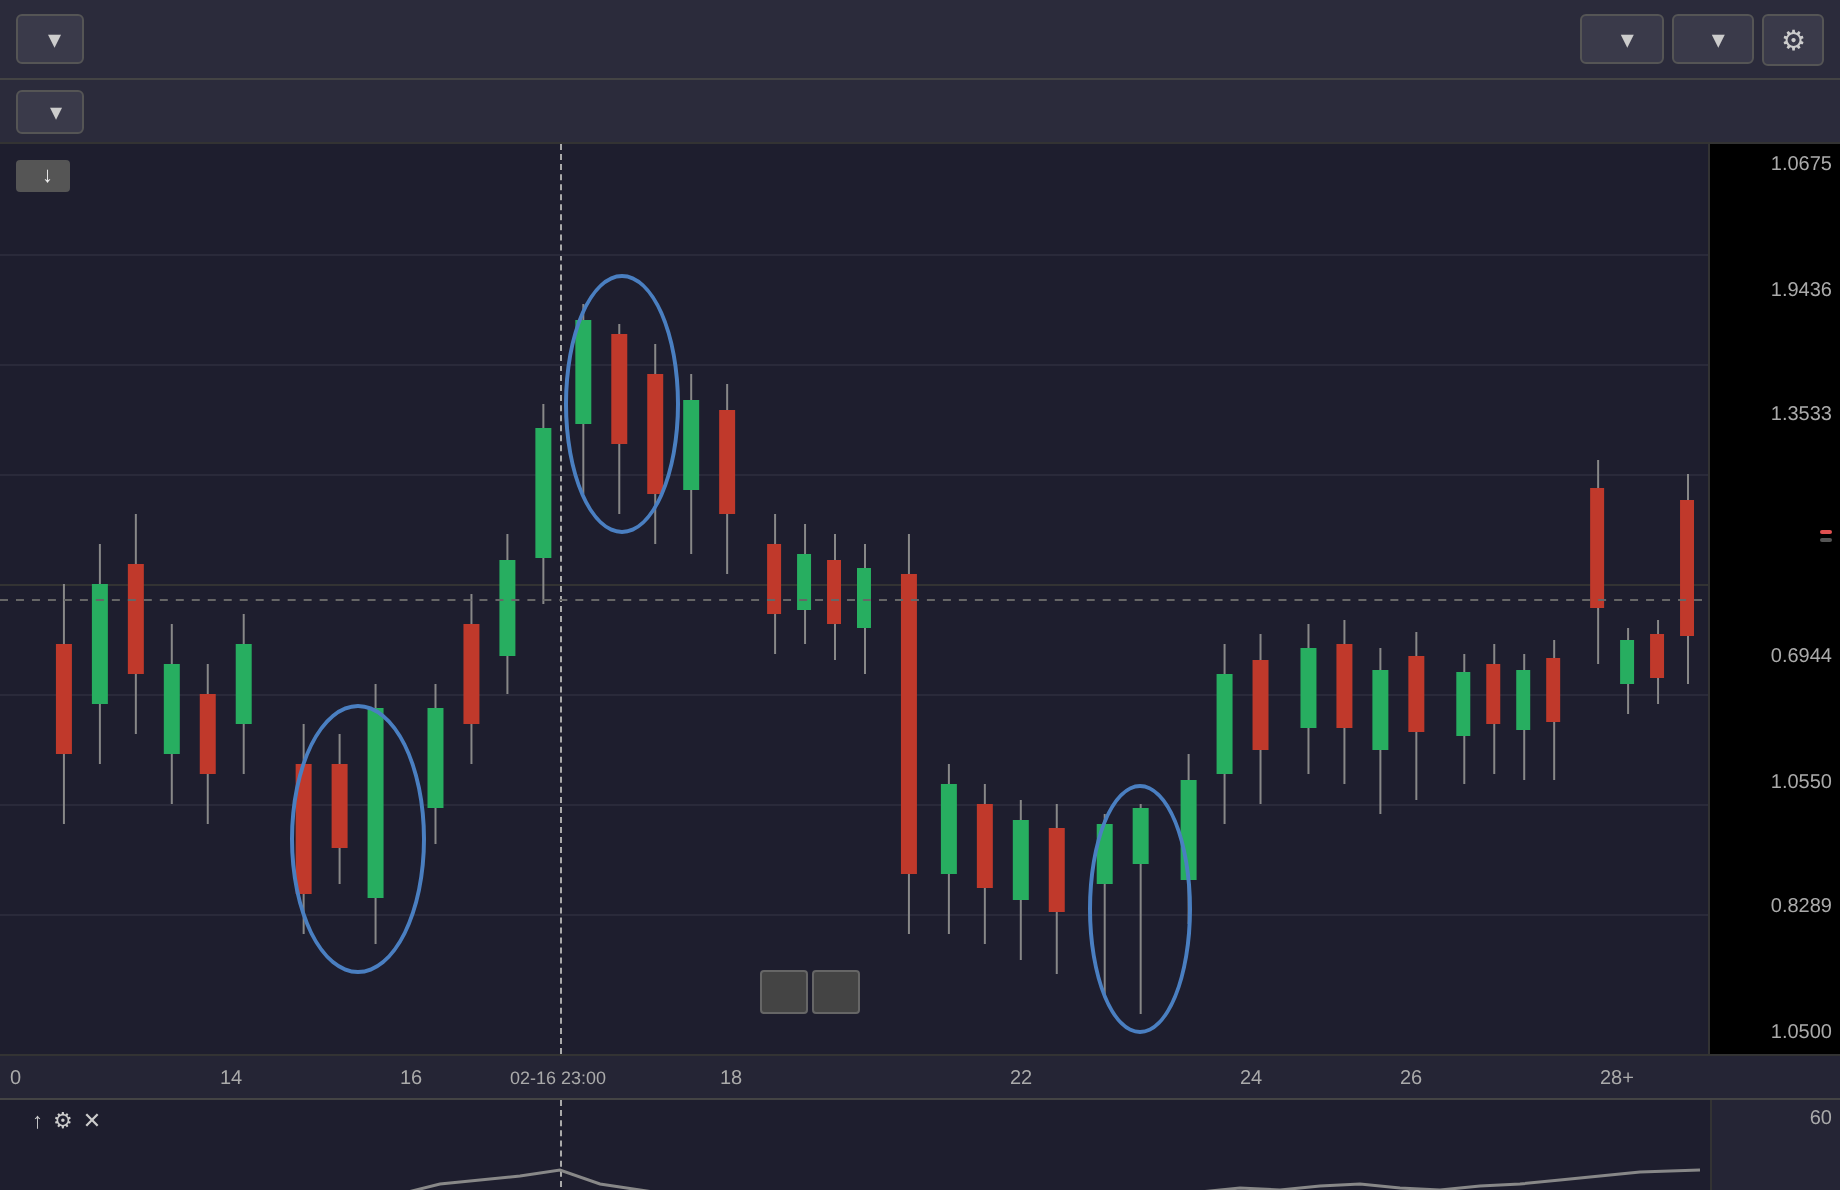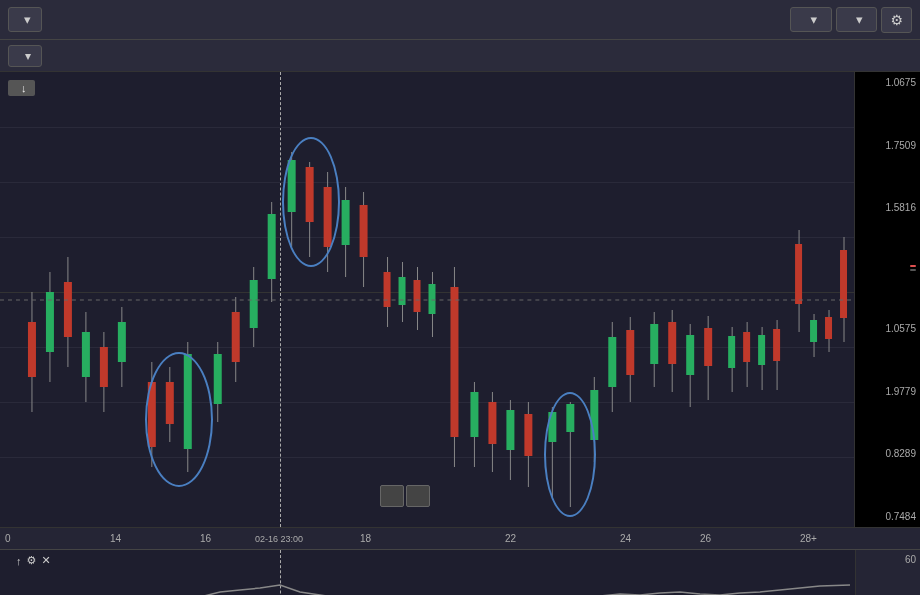--- a/index.html
+++ b/index.html
@@ -492,30 +492,30 @@
       <div class="zoom-btn"></div>
       <div class="zoom-btn"></div>
     </div>
 
     <div class="nav-arrow"></div>
 
   </div>
 
   <div class="price-axis">
     <div class="price-label">1.0675</div>
-    <div class="price-label">1.7509</div>
-    <div class="price-label">1.5816</div>
+    <div class="price-label">1.9436</div>
+    <div class="price-label">1.3533</div>
     <div style="display:flex; flex-direction:column; gap:2px; align-items:flex-end;">
       <div class="price-label-highlight"></div>
       <div class="price-label-highlight2"></div>
     </div>
-    <div class="price-label">1.0575</div>
-    <div class="price-label">1.9779</div>
+    <div class="price-label">0.6944</div>
+    <div class="price-label">1.0550</div>
     <div class="price-label">0.8289</div>
-    <div class="price-label">0.7484</div>
+    <div class="price-label">1.0500</div>
   </div>
 </div>
 
 <div class="time-axis">
   <svg width="855" height="22">
     <text x="5" y="14" fill="#aaa" font-size="10">0</text>
     <text x="110" y="14" fill="#aaa" font-size="10">14</text>
     <text x="200" y="14" fill="#aaa" font-size="10">16</text>
     <text x="255" y="14" fill="#aaa" font-size="9">02-16 23:00</text>
     <text x="360" y="14" fill="#aaa" font-size="10">18</text>

